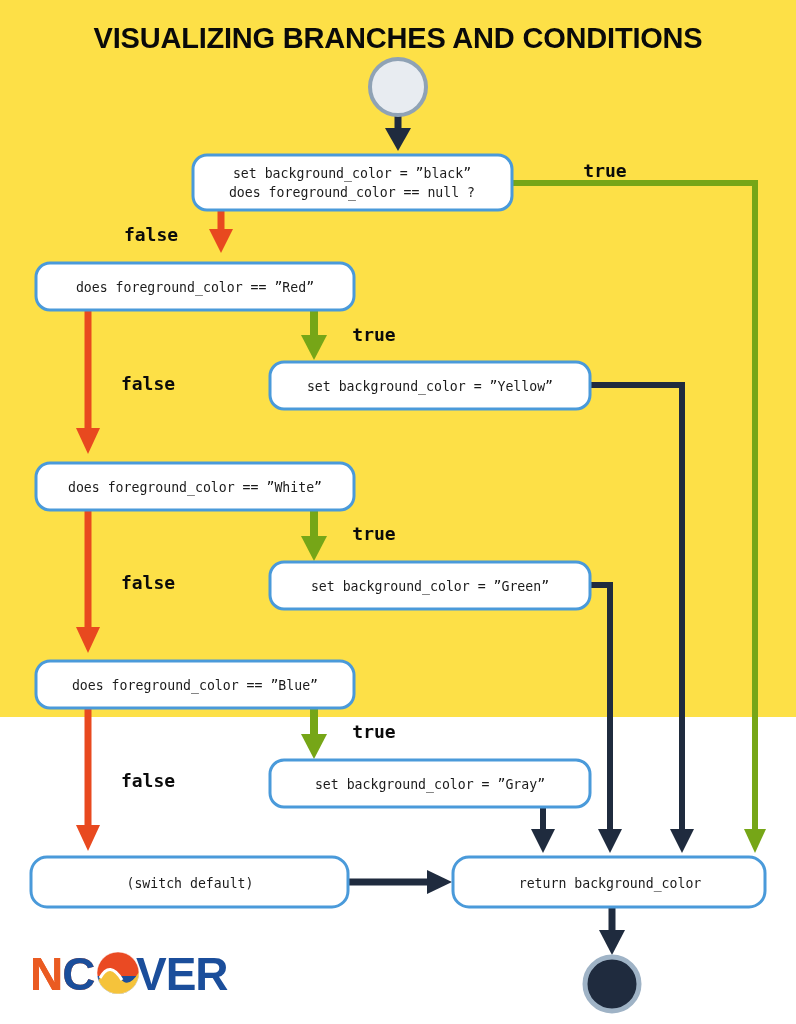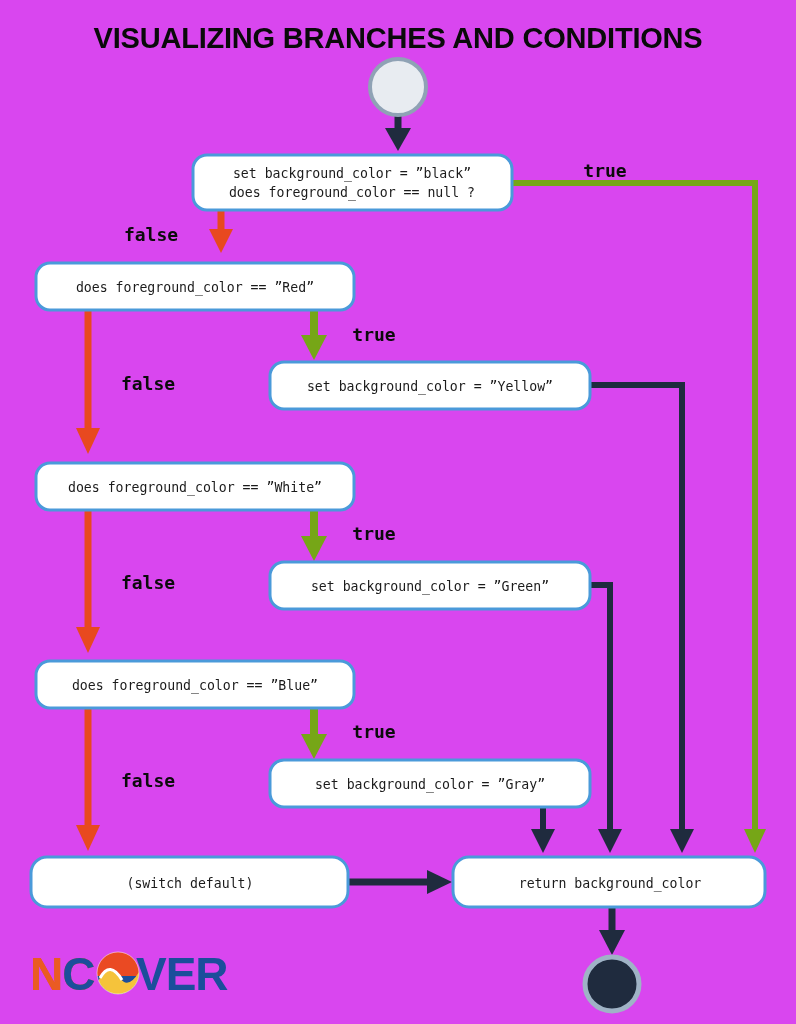--- a/index.html
+++ b/index.html
@@ -10,22 +10,22 @@
   body {
     width: 796px;
     height: 1024px;
     font-family: "Liberation Sans", sans-serif;
     overflow: hidden;
     position: relative;
   }
   #stage {
     position: relative;
     width: 796px;
-    height: 1024px;
-    background: #d946ef;
+    height: 717px;
+    background: #fde047;
   }
   #flow-svg {
     position: absolute;
     top: 0;
     left: 0;
   }
   .title-text {
     font-family: "Liberation Sans", sans-serif;
     font-weight: bold;
     font-size: 29px;

